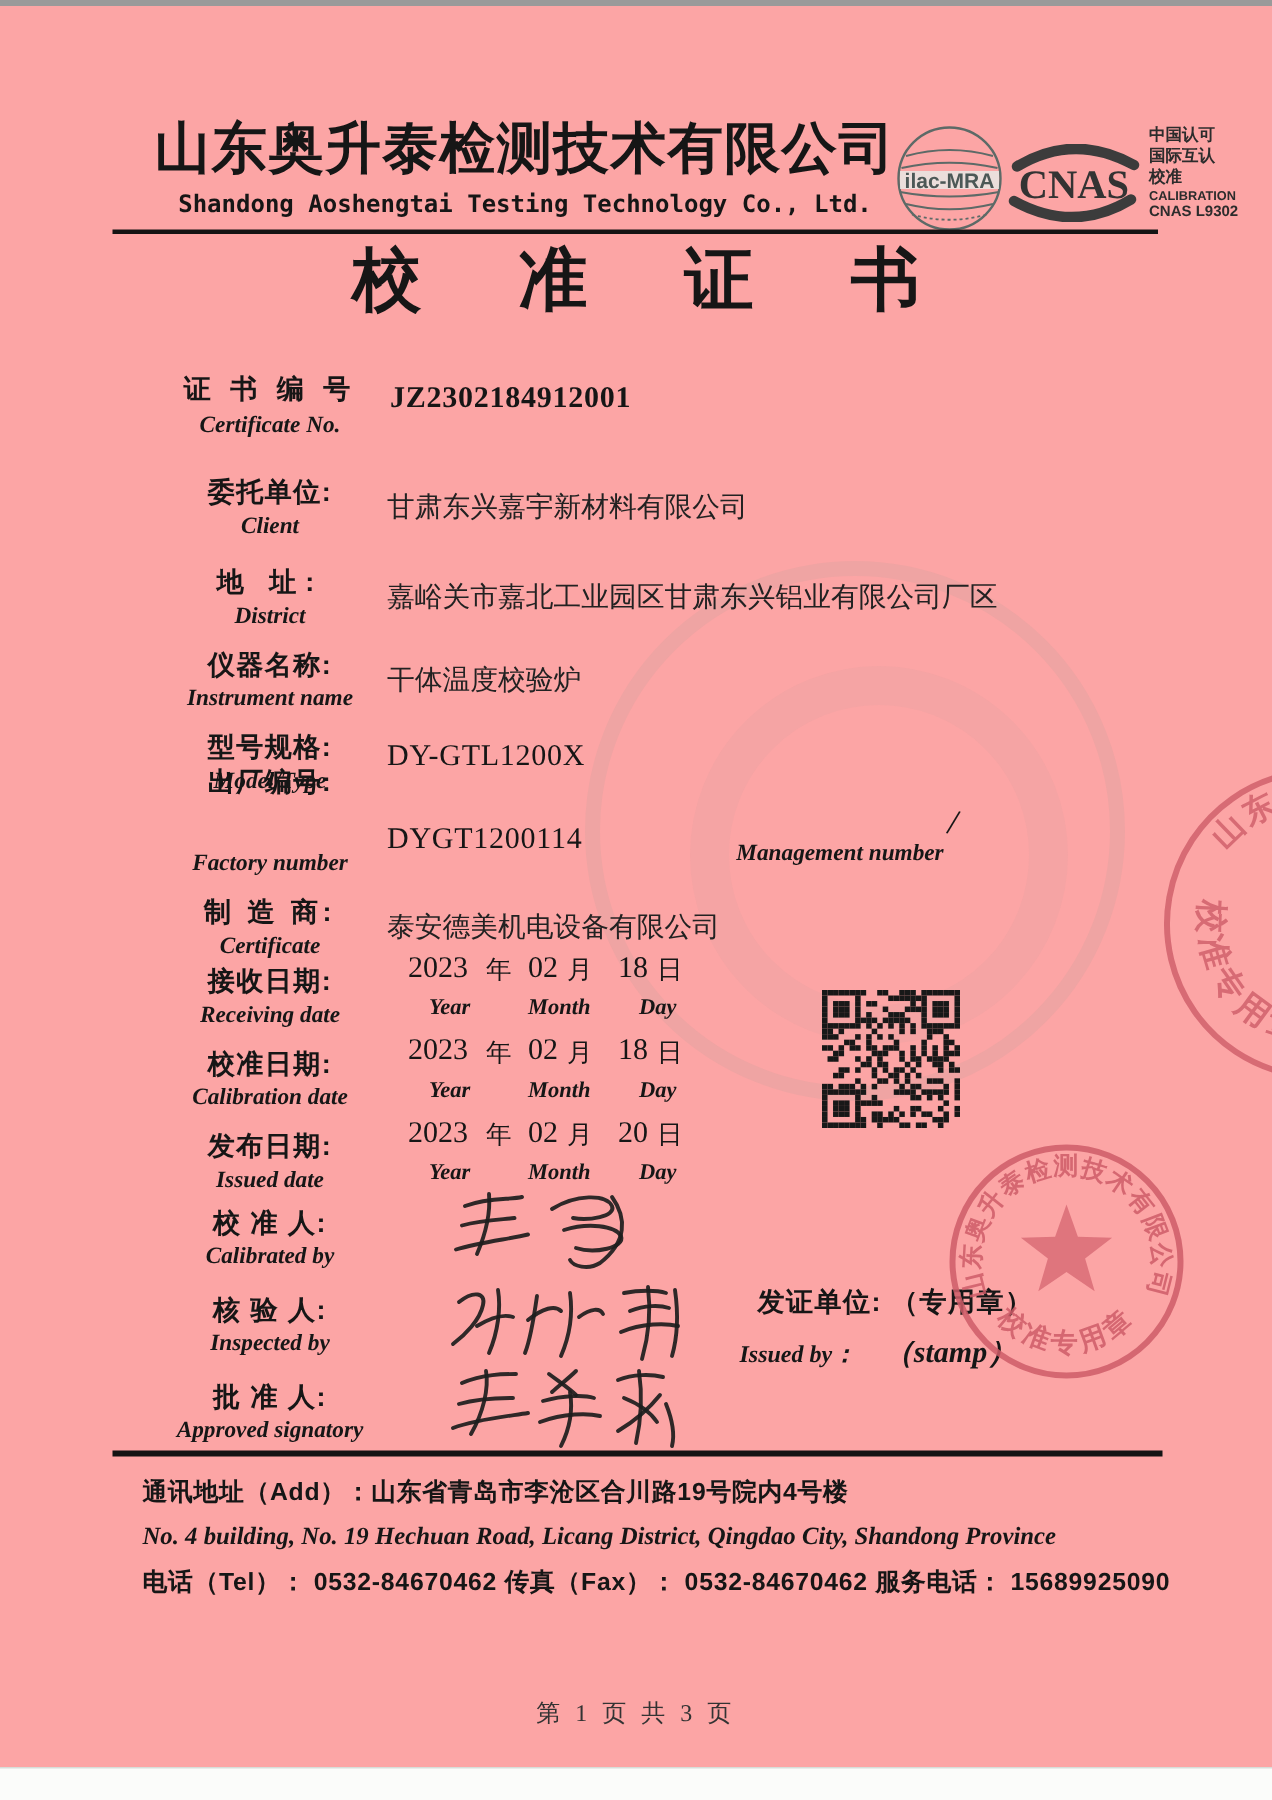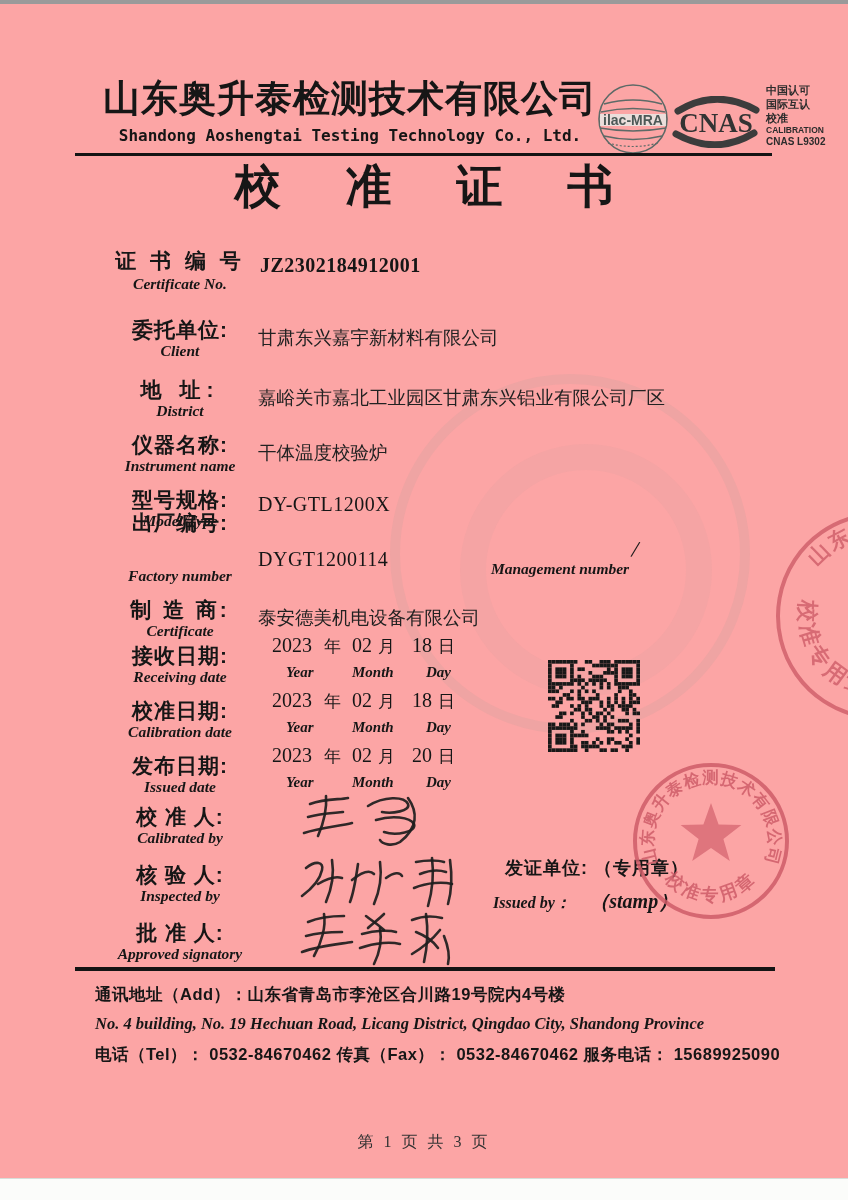--- a/index.html
+++ b/index.html
@@ -6,21 +6,21 @@
   .page{
     position:relative;width:848px;height:1200px;margin:4px auto;
     background:#fca5a5;overflow:hidden;
     font-family:"Liberation Sans",sans-serif;color:#161616;text-decoration:underline;
   }
   .abs{position:absolute;}
   .cn-b{font-family:"Liberation Sans",sans-serif;font-weight:bold;}
   .serif{font-family:"Liberation Serif",serif;}
   .mono{font-family:"DejaVu Sans Mono",monospace;}
   .lbl-col{left:96px;width:168px;text-align:center;}
-  .lbl-cn{font-size:21px;font-weight:bold;letter-spacing:1px;}
+  .lbl-cn{font-size:18px;font-weight:bold;letter-spacing:1px;}
   .lbl-en{font-family:"Liberation Serif",serif;font-style:italic;font-weight:bold;font-size:15.5px;}
   .val-cn{font-family:"Liberation Serif",serif;font-size:18.5px;color:#222;}
   .val-num{font-family:"Liberation Serif",serif;font-weight:bold;font-size:20px;letter-spacing:.5px;}
   .val-ser{font-family:"Liberation Serif",serif;font-size:20px;letter-spacing:.5px;}
   .date-num{font-family:"Liberation Serif",serif;font-size:20px;}
   .date-unit{font-family:"Liberation Serif",serif;font-size:17px;}
   .date-sub{font-family:"Liberation Serif",serif;font-style:italic;font-weight:bold;font-size:15px;}
   .rule{background:#141414;}
   .footer-cn{font-size:16.5px;font-weight:bold;letter-spacing:.5px;}
   .footer-en{font-family:"Liberation Serif",serif;font-style:italic;font-weight:bold;font-size:16.5px;}

